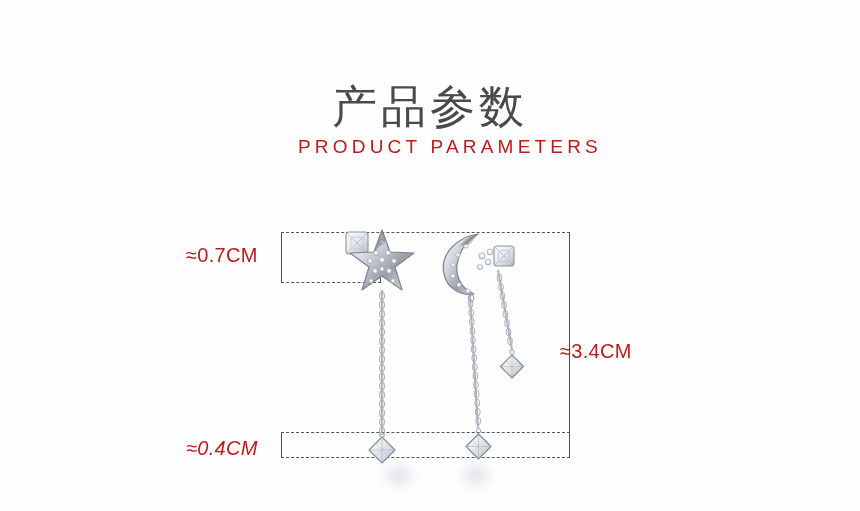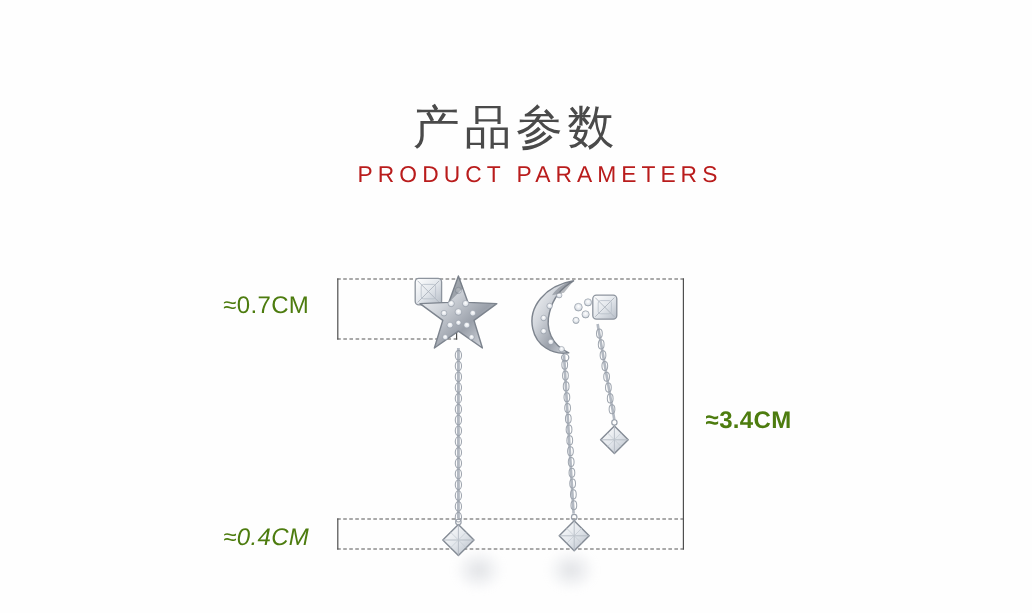--- a/index.html
+++ b/index.html
@@ -9,37 +9,37 @@
     font-family:"Liberation Sans", sans-serif;
     overflow:hidden;
     position:relative;
   }
   #page{position:relative;width:860px;height:511px;background:#fefefe;}
 
   
   .header{position:absolute;left:0;top:0;width:860px;text-align:center;}
   .title-cn{
     position:absolute;left:0;top:86px;width:860px;
-    font-size:39px;color:#4a4a4a;letter-spacing:4px;
+    font-size:45px;color:#4a4a4a;letter-spacing:4px;
     font-weight:400;line-height:42px;
   }
   .title-en{
     position:absolute;left:0;top:135px;width:860px;
     font-size:19px;color:#b91c1c;letter-spacing:4.2px;
     font-weight:400;line-height:24px;padding-left:20px;
   }
 
   
   .dim-label{
-    position:absolute;font-size:20px;color:#4d7c0f;
+    position:absolute;font-size:20px;color:#b91c1c;
     letter-spacing:0.3px;white-space:nowrap;line-height:20px;
   }
   #dim-top{left:186px;top:245px;}
   #dim-bottom{left:186px;top:438px;font-style:italic;}
-  #dim-right{left:588px;top:341px;font-weight:bold;}
+  #dim-right{left:560px;top:341px;}
 
   
   .dash-h{
     position:absolute;height:0;
     border-top:1.4px dashed #555555;
   }
   .solid-v{
     position:absolute;width:0;
     border-left:1.4px solid #4f4f4f;
   }

